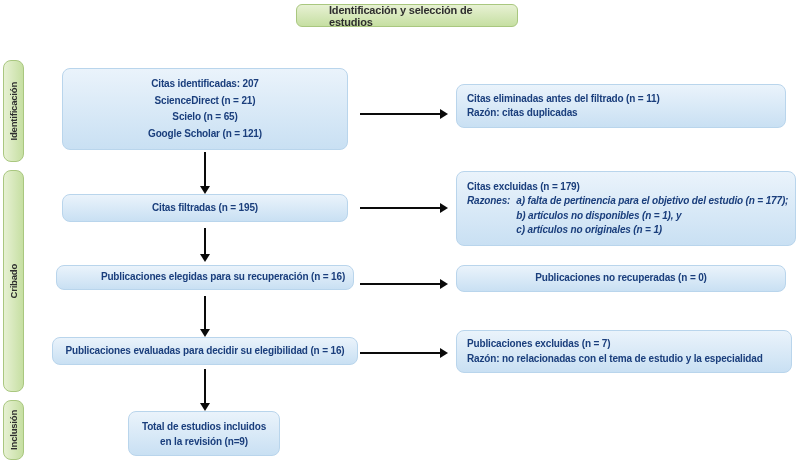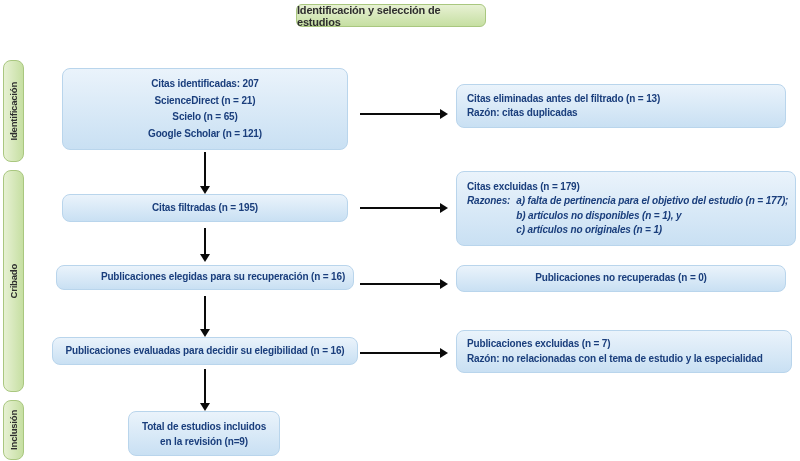--- a/index.html
+++ b/index.html
@@ -23,20 +23,21 @@
   }
   
   .title-pill{
     position:absolute;left:296px;top:4px;width:188px;height:21px;
     background:linear-gradient(to bottom,var(--green-top),var(--green-bottom));
     border:1px solid var(--green-border);
     border-radius:6px;
     display:flex;align-items:center;justify-content:center;
     font-size:11px;font-weight:700;color:var(--text-dark);
     letter-spacing:-0.2px;
+    padding-left:32px;
   }
   
   .stage-bar{
     position:absolute;left:3px;width:19px;
     background:linear-gradient(to right,var(--green-top),var(--green-bottom));
     border:1px solid var(--green-border);
     border-radius:8px;
     display:flex;align-items:center;justify-content:center;
   }
   .stage-bar .vlabel{
@@ -120,21 +121,21 @@
   <div class="box center" style="left:52px;top:337px;width:306px;height:28px;">
     <span class="line">Publicaciones evaluadas para decidir su elegibilidad (n = 16)</span>
   </div>
 
   <div class="box center" style="left:128px;top:411px;width:152px;height:45px;">
     <span class="line2">Total de estudios incluidos</span>
     <span class="line2">en la revisión (n=9)</span>
   </div>
 
   <div class="box left" style="left:456px;top:84px;width:330px;height:44px;">
-    <span class="line">Citas eliminadas antes del filtrado (n = 13)</span>
+    <span class="line">Citas eliminadas antes del filtrado (n = 11)</span>
     <span class="line">Razón: citas duplicadas</span>
   </div>
 
   <div class="box left" style="left:456px;top:171px;width:340px;height:75px;">
     <span class="line">Citas excluidas (n = 179)</span>
     <div class="reasons-row">
       <span class="rz-label">Razones:</span>
       <span class="reasons-list">
         <div class="line">a) falta de pertinencia para el objetivo del estudio (n = 177);</div>
         <div class="line">b) artículos no disponibles (n = 1), y</div>

